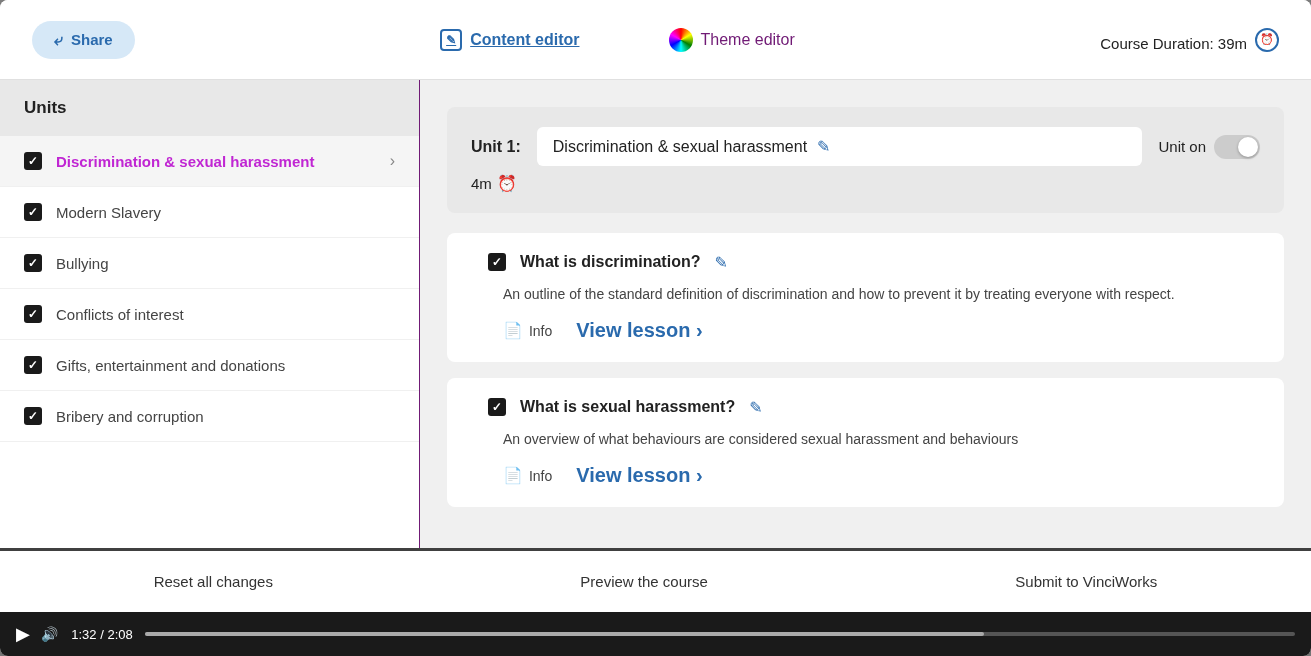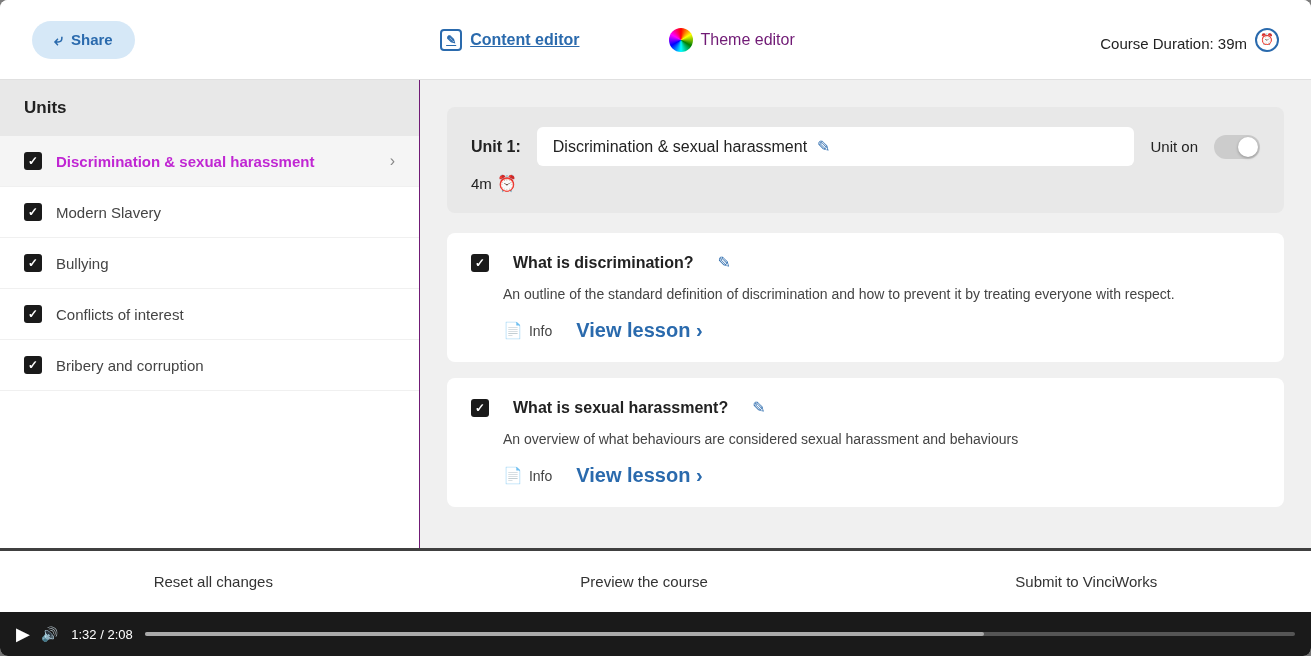--- a/index.html
+++ b/index.html
@@ -201,21 +201,21 @@
       flex: 1;
     }
     .edit-icon {
       color: #2a6aad;
       font-size: 16px;
       cursor: pointer;
     }
     .unit-toggle-area {
       display: flex;
       align-items: center;
-      gap: 16px;
+      gap: 8px;
       margin-left: auto;
     }
     .toggle-label {
       font-size: 15px;
       color: #222;
     }
     .toggle-switch {
       width: 46px; height: 24px;
       background: #ccc;
       border-radius: 12px;
@@ -244,23 +244,24 @@
     }
     
     .lesson-card {
       background: white;
       border-radius: 8px;
       padding: 20px 24px;
       margin-bottom: 16px;
     }
     .lesson-title-row {
       display: flex;
-      align-items: center;
-      gap: 24px;
+      align-items: flex-start;
+      gap: 14px;
       margin-bottom: 12px;
+      margin-left: 17px;
     }
     .lesson-title {
       font-size: 16px;
       font-weight: 700;
       color: #222;
     }
     .lesson-desc {
       font-size: 14px;
       color: #444;
       line-height: 1.5;
@@ -390,20 +391,24 @@
       <div class="sidebar-item">
         <span class="checkbox"></span>
         <span class="sidebar-item-text inactive-text">Bullying</span>
       </div>
 
       <div class="sidebar-item">
         <span class="checkbox"></span>
         <span class="sidebar-item-text inactive-text">Conflicts of interest</span>
       </div>
 
+      <div class="sidebar-item">
+        <span class="checkbox"></span>
+        <span class="sidebar-item-text inactive-text">Gifts, entertainment and donations</span>
+      </div>
 
       <div class="sidebar-item">
         <span class="checkbox"></span>
         <span class="sidebar-item-text inactive-text">Bribery and corruption</span>
       </div>
     </div>
 
     <div class="right-panel">
 
       <div class="unit-header">

